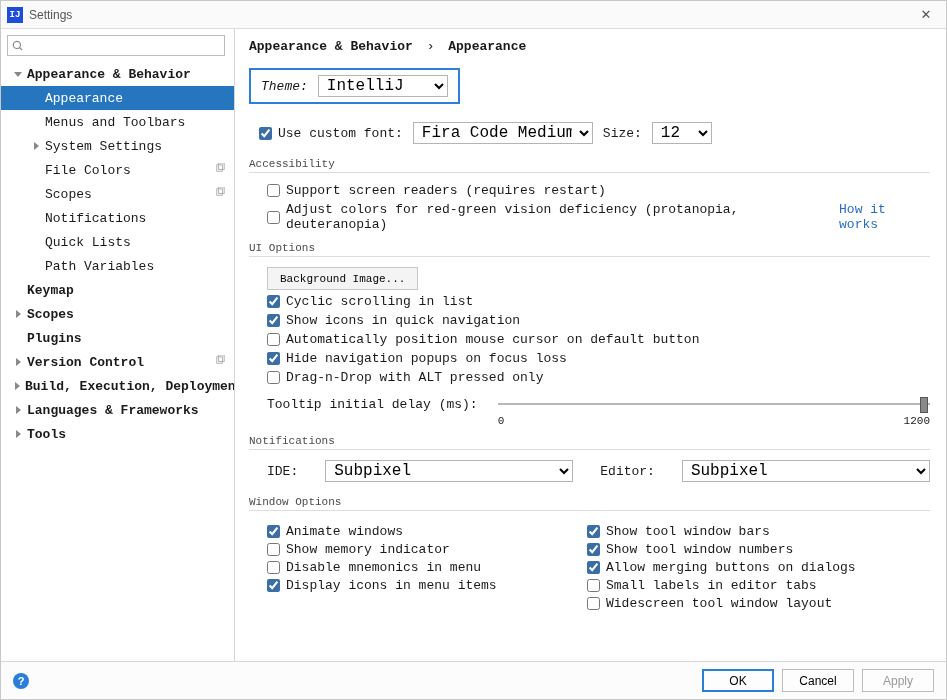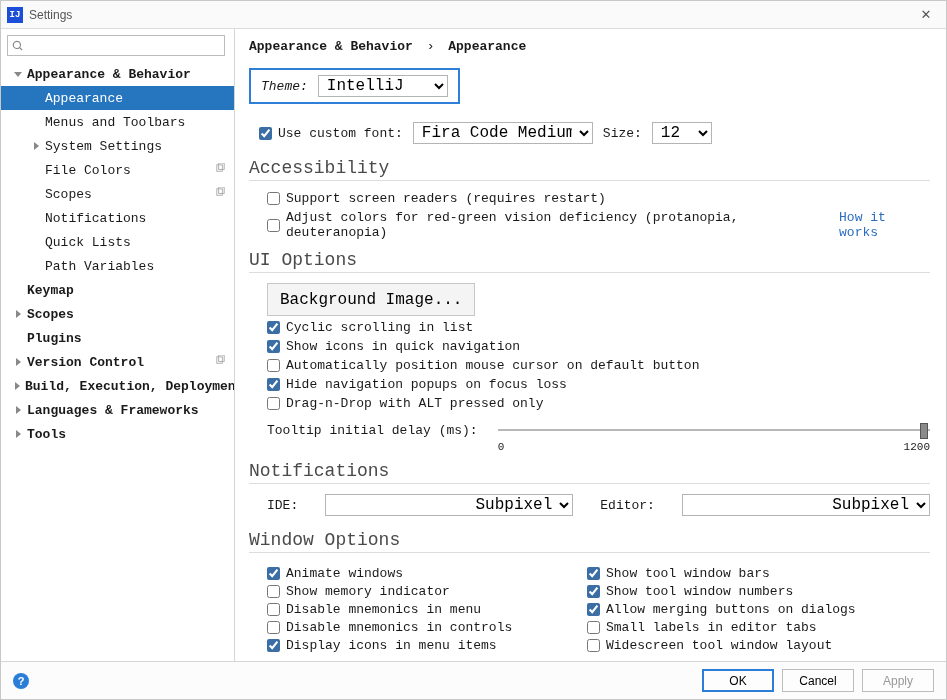--- a/index.html
+++ b/index.html
@@ -109,48 +109,48 @@
   .theme-row select.combo { width: 130px; }
 
   .font-row { display: flex; align-items: center; margin: 8px 0 14px 10px; gap: 10px; }
   .font-row select.font-sel { width: 180px; }
   .font-row select.size-sel { width: 60px; }
 
   input[type=checkbox] { margin: 0 6px 0 0; vertical-align: middle; accent-color:#3a6ea5; }
   label.chk { display: inline-flex; align-items: center; }
 
   .section-head {
-    font-size: 18px;
+    font-size: 11px;
     color: #4a4a4a;
     border-bottom: 1px solid #ddd;
     padding-bottom: 2px;
     margin: 10px 0 10px 0;
   }
   .indent { margin-left: 18px; }
   .option-row { margin: 4px 0; display: flex; align-items: center; }
   a.link { color: #2a6cc2; text-decoration: none; margin-left: 8px; }
 
   button.std {
     font-family: inherit;
-    font-size: 16px;
+    font-size: 11px;
     background: #f4f4f4;
     border: 1px solid #c7c7c7;
     padding: 3px 12px;
-    height: 33px;
+    height: 23px;
   }
 
   .slider-row { display: flex; align-items: flex-start; margin: 12px 0 4px 18px; }
   .slider-row .lbl { margin-right: 20px; }
   .slider-track-wrap { flex: 1; position: relative; height: 28px; }
   .slider-track { position: absolute; top: 6px; left: 0; right: 0; height: 2px; background: #b8b8b8; }
   .slider-thumb { position: absolute; top: 0; right: 2px; width: 8px; height: 16px; background: #8a8a8a; border: 1px solid #555; }
   .slider-ticks-labels { position: absolute; top: 18px; left: 0; right: 0; display: flex; justify-content: space-between; font-size: 11px; }
 
   .aa-row { display: flex; align-items: center; margin: 6px 0 14px 18px; gap: 27px; }
-  .aa-row select { width: 260px; text-align: right; }
+  .aa-row select { width: 260px; }
 
   .win-opts { margin-left: 18px; display: flex; }
   .win-col { width: 320px; }
   .win-col .option-row { margin: 3px 0; }
 
   
   .bottombar {
     height: 38px;
     border-top: 1px solid #d6d6d6;
     display: flex;
@@ -409,26 +409,20 @@
             </label>
           </div>
           <div class="option-row">
             <label class="chk">
               <input type="checkbox" style="">
               <span>Disable mnemonics in menu</span>
             </label>
           </div>
           <div class="option-row">
             <label class="chk">
-              <input type="checkbox" style="">
-              <span>Disable mnemonics in controls</span>
-            </label>
-          </div>
-          <div class="option-row">
-            <label class="chk">
               <input type="checkbox" checked="" style="">
               <span>Display icons in menu items</span>
             </label>
           </div>
         </div>
       <div class="win-col" id="win-right">
           <div class="option-row">
             <label class="chk">
               <input type="checkbox" checked="" style="">
               <span>Show tool window bars</span>

